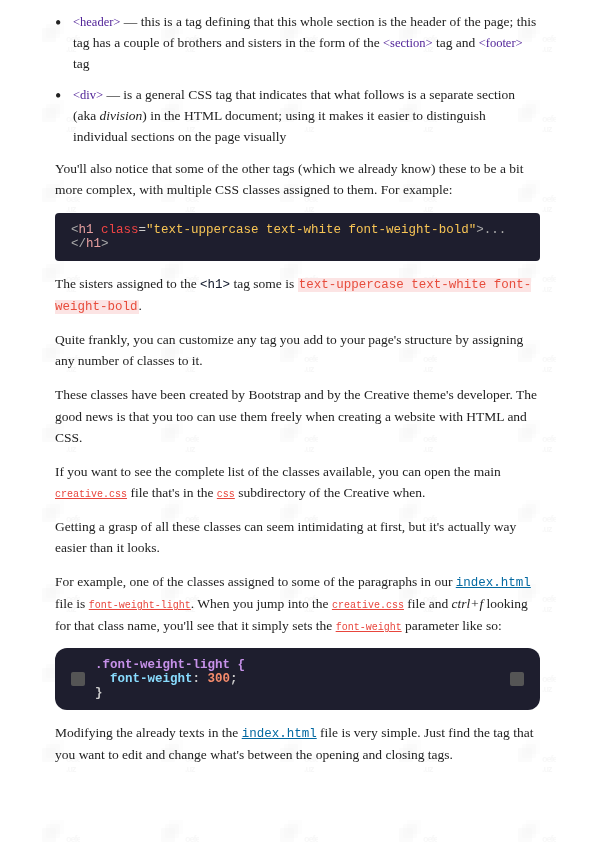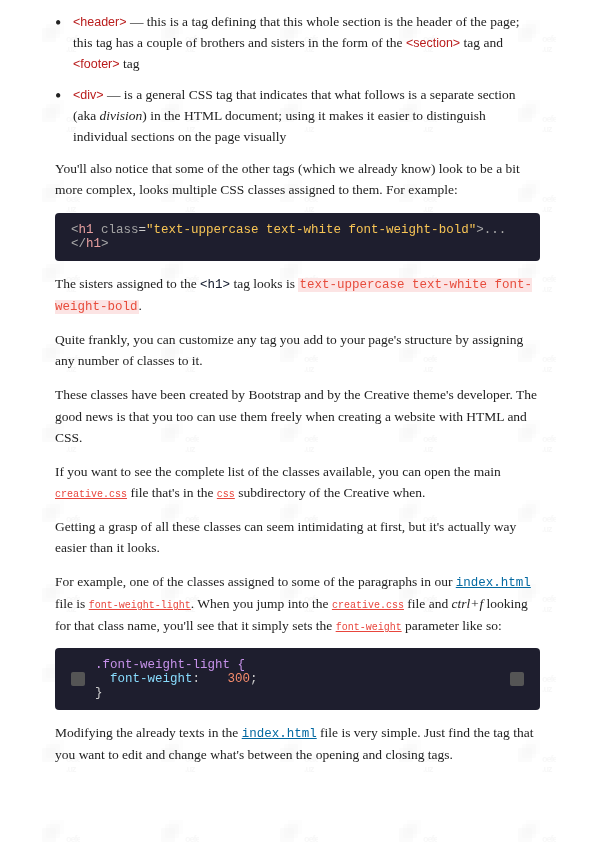--- a/index.html
+++ b/index.html
@@ -63,22 +63,22 @@
       line-height: 1.3;
       color: #222;
     }
 
     .bullet-text {
       flex: 1;
     }
 
     
     .tag-red {
-      color: #b91c1c;
-      font-family: Liberation Sans, sans-serif;
+      color: #4c1d95;
+      font-family: Liberation Serif, serif;
       font-size: 12.5px;
     }
 
     
     .para {
       line-height: 1.6;
       margin-bottom: 12px;
     }
 
     
@@ -87,21 +87,21 @@
       border-radius: 4px;
       padding: 10px 16px;
       margin-bottom: 12px;
       font-family: 'Courier New', monospace;
       font-size: 12.5px;
       color: #ccc;
       position: relative;
     }
 
     .code-block .attr-name {
-      color: #a3a3a3;
+      color: #ef4444;
     }
 
     .code-block .attr-val {
       color: #f8c555;
     }
 
     .code-block .tag-angle {
       color: #aaa;
     }
 
@@ -116,29 +116,30 @@
     .link-blue {
       color: #0369a1;
       font-family: 'Courier New', monospace;
       font-size: 12.5px;
       text-decoration: underline;
     }
 
     
     .code-block-2 {
       background: #1e1e2e;
-      border-radius: 4px;
+      border-radius: 12px;
       padding: 10px 16px;
       margin-bottom: 12px;
       font-family: 'Courier New', monospace;
       font-size: 12.5px;
       color: #ccc;
       position: relative;
       display: flex;
       align-items: center;
+      font-weight: bold;
     }
 
     .code-block-2 .cb-inner {
       flex: 1;
     }
 
     .code-block-2 .cb-dot-left {
       width: 14px;
       height: 14px;
       background: #555;
@@ -159,21 +160,20 @@
     .code-keyword {
       color: #c792ea;
     }
 
     .code-prop {
       color: #89ddff;
     }
 
     .code-val {
       color: #f78c6c;
-      margin-left: 20px;
     }
 
     
     em {
     }
 
     
     .h1-tag {
       color: #0f172a;
       font-family: 'Courier New', monospace;
@@ -724,29 +724,29 @@
 
   <div class="bullet-item">
     <div class="bullet-dot">•</div>
     <div class="bullet-text">
       <span class="tag-red">&lt;div&gt;</span>
       <span> — is a general CSS tag that indicates that what follows is a separate section (aka </span><em>division</em><span>) in the HTML document; using it makes it easier to distinguish individual sections on the page visually</span>
     </div>
   </div>
 
   <div class="para">
-    <span>You'll also notice that some of the other tags (which we already know) look to be a bit more complex, looks multiple CSS classes assigned to them. For example:</span>
+    <span>You'll also notice that some of the other tags (which we already know) these to be a bit more complex, with multiple CSS classes assigned to them. For example:</span>
   </div>
 
   <div class="code-block">
     <span class="tag-angle">&lt;</span><span style="color:#e8a0a0;">h1</span> <span class="attr-name">class</span>=<span class="attr-val">"text-uppercase text-white font-weight-bold"</span><span class="tag-angle">&gt;...&lt;/</span><span style="color:#e8a0a0;">h1</span><span class="tag-angle">&gt;</span>
   </div>
 
   <div class="para">
-    <span>The sisters assigned to the </span><span class="h1-tag">&lt;h1&gt;</span><span> tag looks is </span><span class="classes-highlight">text-uppercase text-white font-weight-bold</span><span>.</span>
+    <span>The sisters assigned to the </span><span class="h1-tag">&lt;h1&gt;</span><span> tag some is </span><span class="classes-highlight">text-uppercase text-white font-weight-bold</span><span>.</span>
   </div>
 
   <div class="para">
     <span>Quite frankly, you can customize any tag you add to your page's structure by assigning any number of classes to it.</span>
   </div>
 
   <div class="para">
     <span>These classes have been created by Bootstrap and by the Creative theme's developer. The good news is that you too can use them freely when creating a website with HTML and CSS.</span>
   </div>
 

